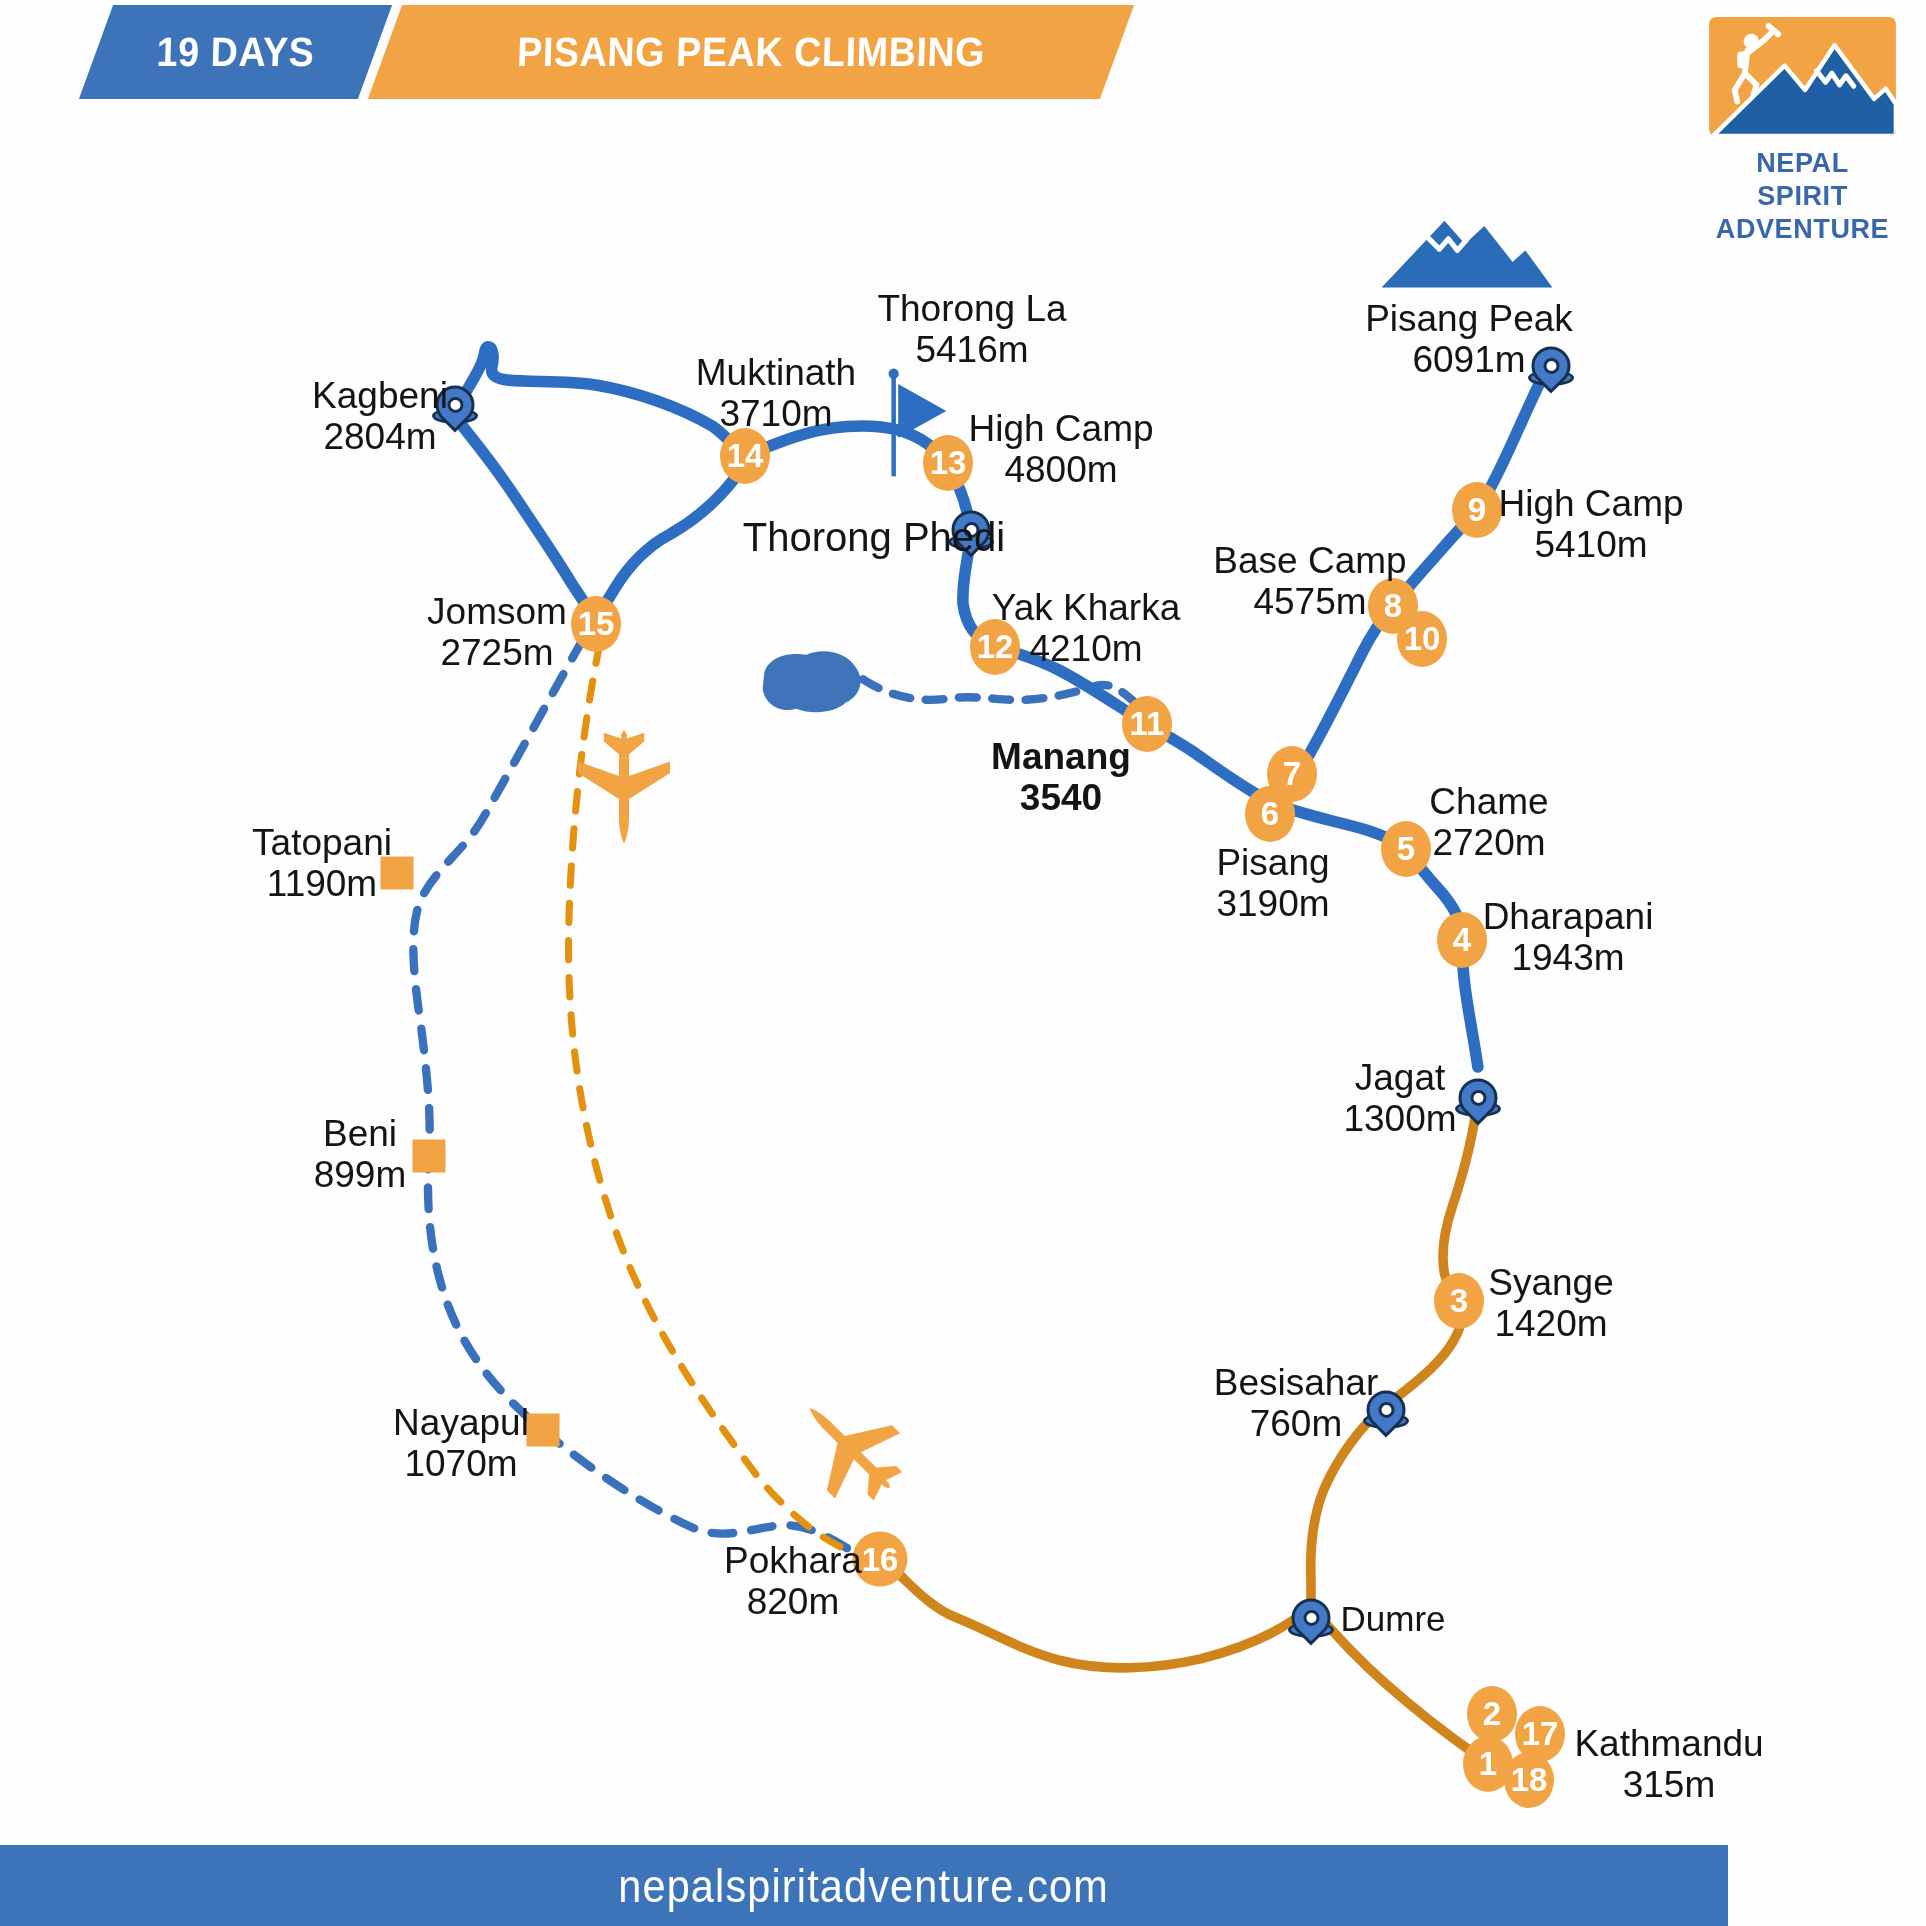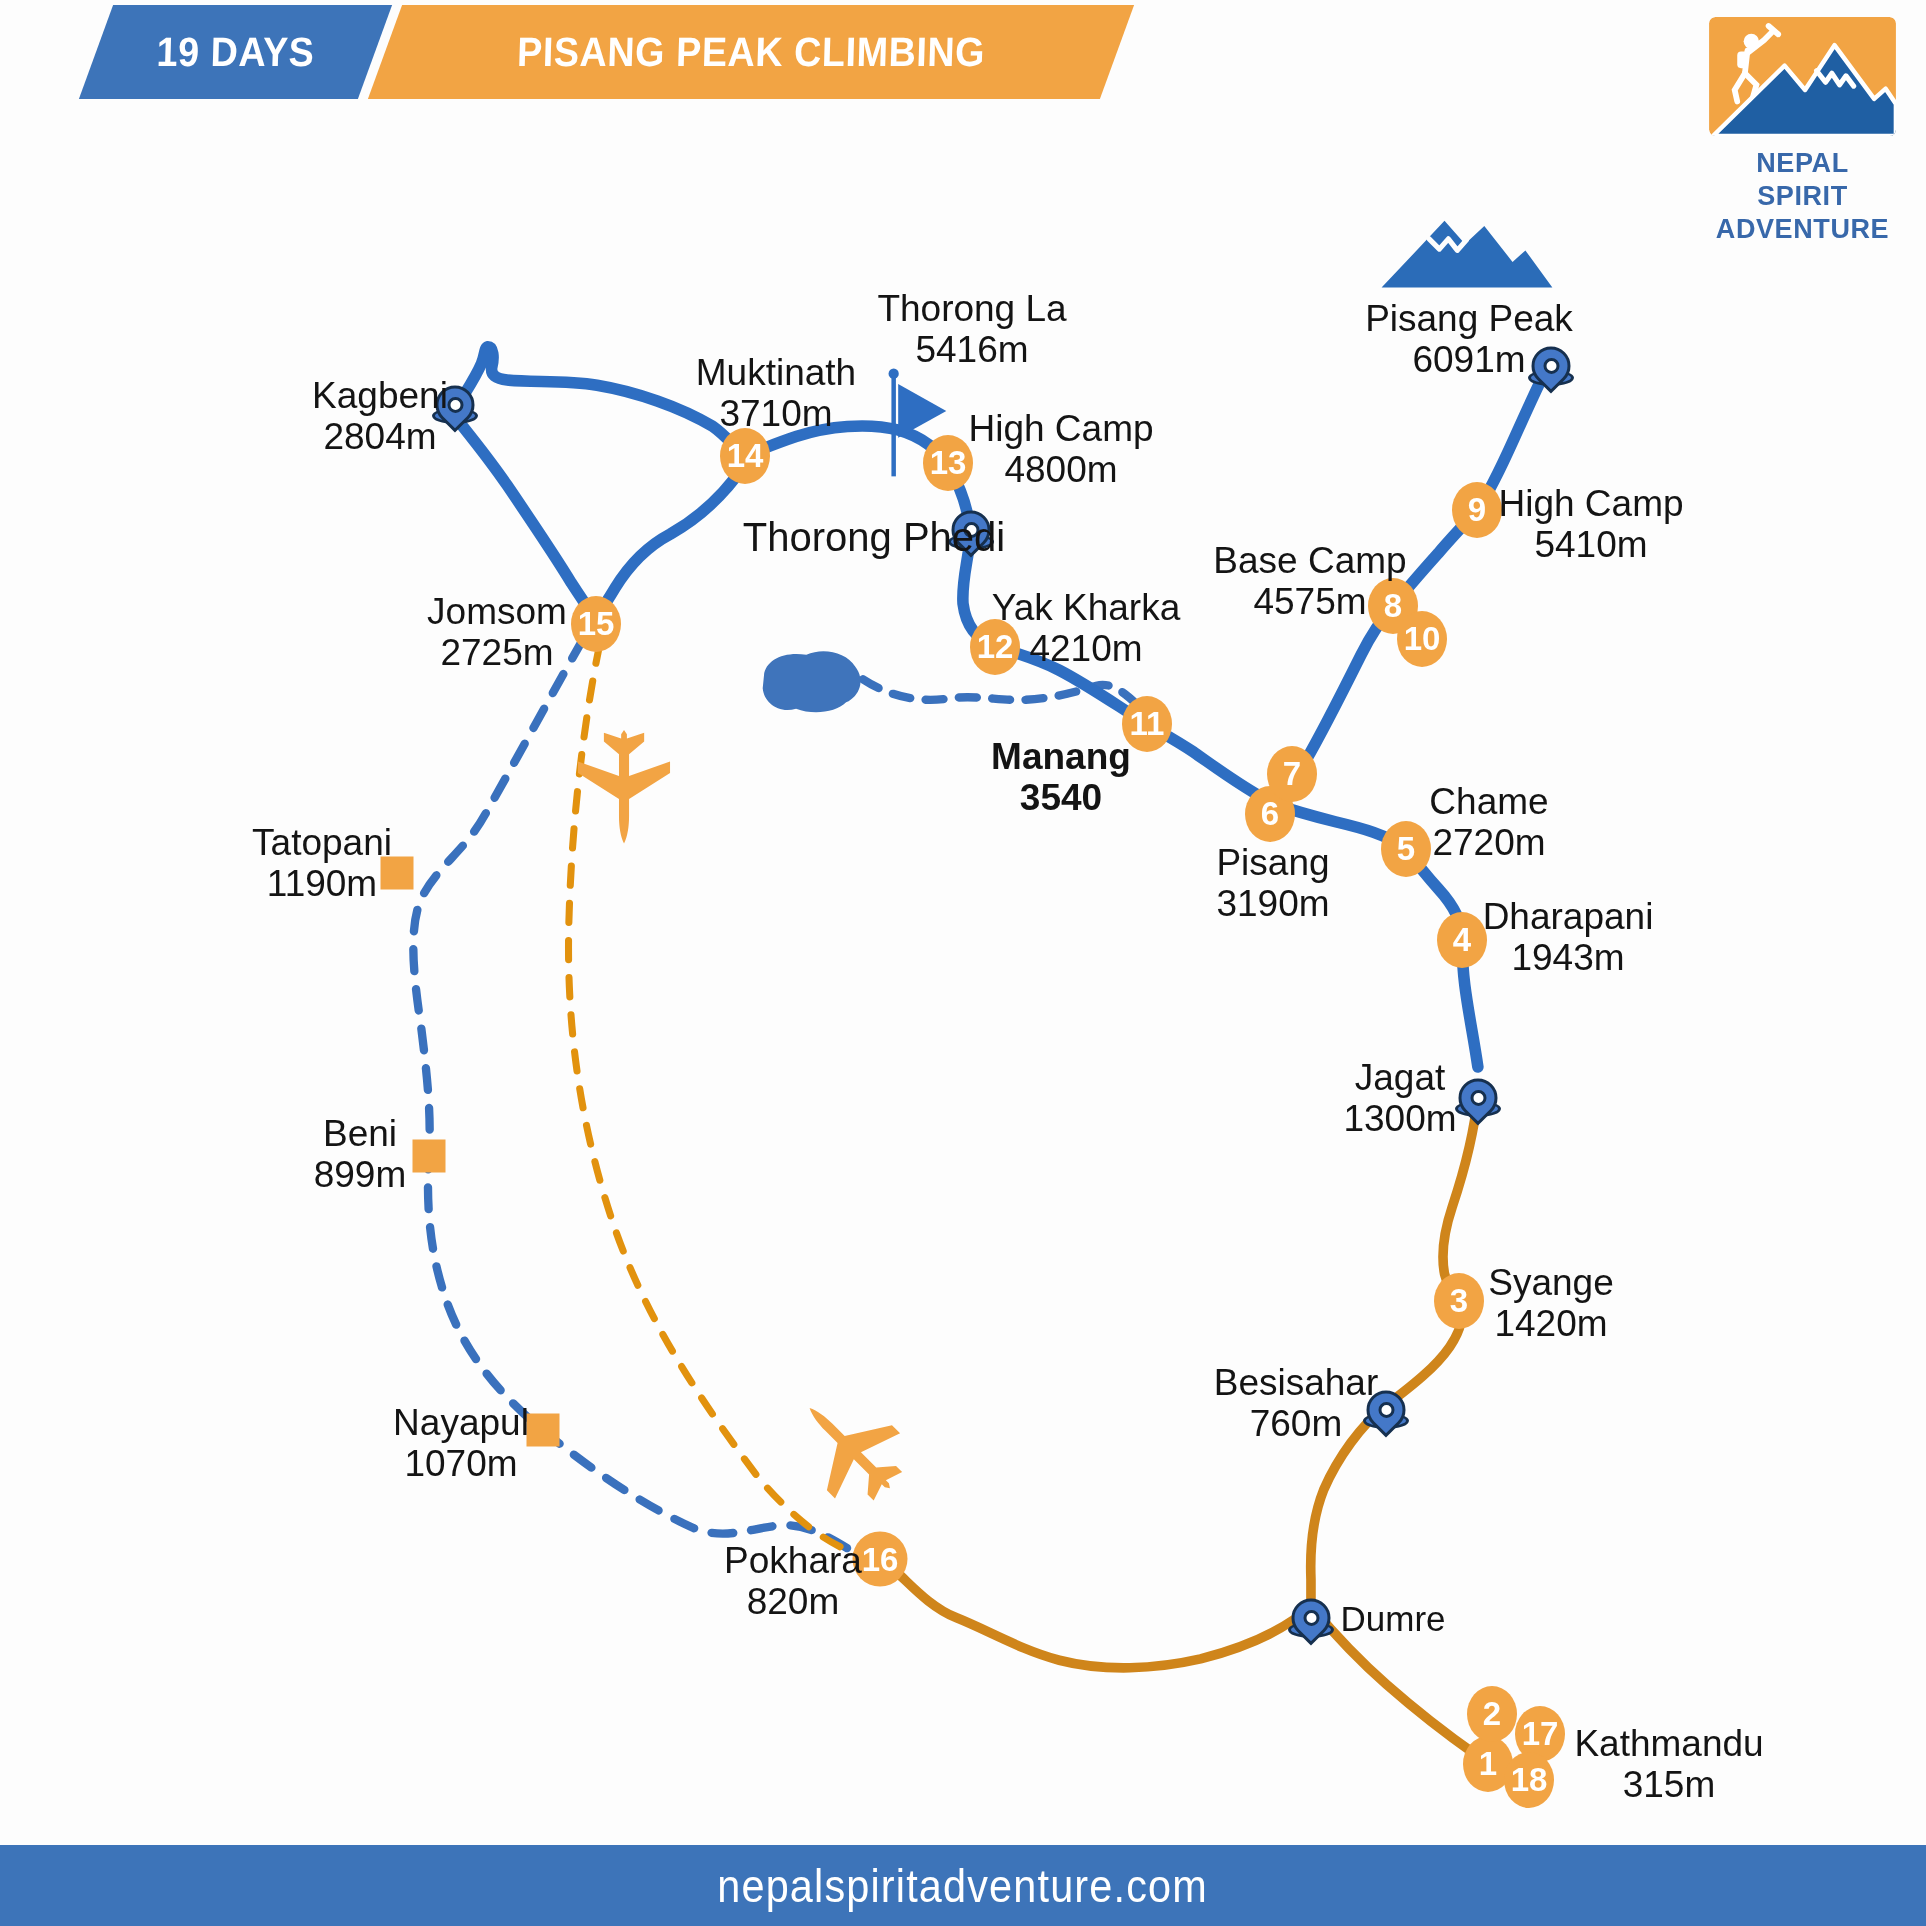--- a/index.html
+++ b/index.html
@@ -37,21 +37,21 @@
              transform:translate(-50%,-50%);}
   .pin-base{position:absolute;width:40px;height:10.3px;border-radius:50%;background:var(--c-pin);
             border:3.2px solid var(--c-pin-stroke);transform:translate(-50%,-50%);}
   .map-pin{position:absolute;width:33px;height:33px;background:var(--c-pin);
            border:3.9px solid var(--c-pin-stroke);border-radius:50% 50% 50% 0;
            transform:translate(-50%,-86%) rotate(-45deg);}
   .map-pin::after{content:"";position:absolute;left:50%;top:50%;width:10.3px;height:10.3px;
            background:#fff;border:3.2px solid var(--c-pin-stroke);border-radius:50%;
            transform:translate(-50%,-50%);}
   
-  #website-footer{position:absolute;left:0;bottom:0;width:1926px;height:81px;background:var(--c-blue);
+  #website-footer{position:absolute;left:0;bottom:0;width:1728px;height:81px;background:var(--c-blue);
                   display:flex;align-items:center;justify-content:center;}
   #website-footer span{color:#fff;font-size:46px;letter-spacing:1.3px;display:inline-block;scale:0.9 1;}
 </style>
 </head>
 <body>
 
 <div id="poster">
 
   <div class="banner" id="days-badge">
     <span>19 DAYS</span>

